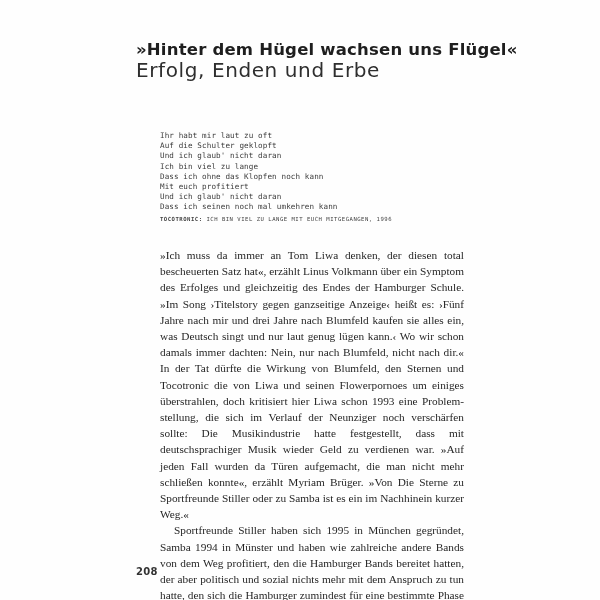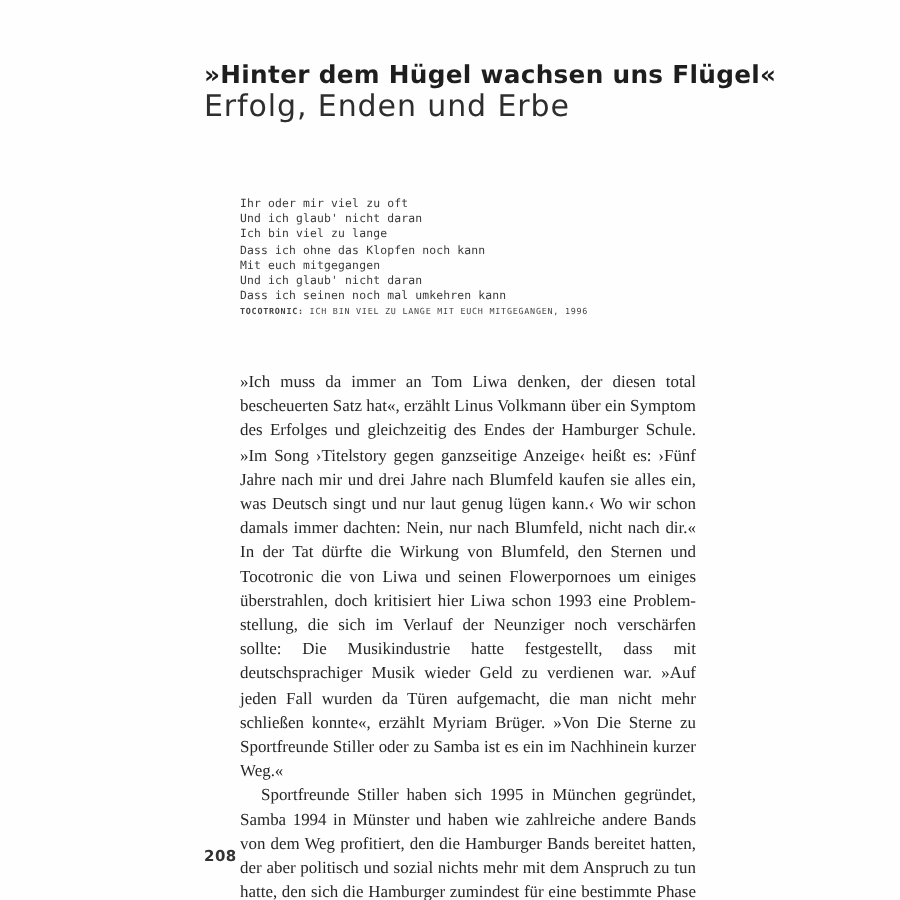--- a/index.html
+++ b/index.html
@@ -97,25 +97,26 @@
 <body>
 
 <div class="page">
 
   <div class="heading">
     <div class="title">»Hinter dem Hügel wachsen uns Flügel«</div>
     <div class="subtitle">Erfolg, Enden und Erbe</div>
   </div>
 
   <div class="lyrics">
-    <div class="lyric-line">Ihr oder mir viel zu oft</div>
+    <div class="lyric-line">Ihr habt mir laut zu oft</div>
+    <div class="lyric-line">Auf die Schulter geklopft</div>
     <div class="lyric-line">Und ich glaub' nicht daran</div>
     <div class="lyric-line">Ich bin viel zu lange</div>
     <div class="lyric-line">Dass ich ohne das Klopfen noch kann</div>
-    <div class="lyric-line">Mit euch mitgegangen</div>
+    <div class="lyric-line">Mit euch profitiert</div>
     <div class="lyric-line">Und ich glaub' nicht daran</div>
     <div class="lyric-line">Dass ich seinen noch mal umkehren kann</div>
     <div class="lyric-source"><span class="band">TOCOTRONIC:</span><span> ICH BIN VIEL ZU LANGE MIT EUCH MITGEGANGEN, 1996</span></div>
   </div>
 
   <div class="body-text">
     <p>»Ich muss da immer an Tom Liwa denken, der diesen total bescheuerten Satz hat«, erzählt Linus Volkmann über ein Symptom des Erfolges und gleichzeitig des Endes der Hamburger Schule. »Im Song ›Titelstory gegen ganzseitige Anzeige‹ heißt es: ›Fünf Jahre nach mir und drei Jahre nach Blumfeld kaufen sie alles ein, was Deutsch singt und nur laut genug lügen kann.‹ Wo wir schon damals immer dachten: Nein, nur nach Blumfeld, nicht nach dir.« In der Tat dürfte die Wirkung von Blumfeld, den Sternen und Tocotronic die von Liwa und seinen Flowerpornoes um einiges überstrahlen, doch kritisiert hier Liwa schon 1993 eine Problem­stellung, die sich im Verlauf der Neunziger noch verschärfen sollte: Die Musikindustrie hatte festgestellt, dass mit deutschsprachiger Musik wie­der Geld zu verdienen war. »Auf jeden Fall wurden da Türen aufgemacht, die man nicht mehr schließen konnte«, erzählt Myriam Brüger. »Von Die Sterne zu Sportfreunde Stiller oder zu Samba ist es ein im Nachhinein kurzer Weg.«</p>
     <p>Sportfreunde Stiller haben sich 1995 in München gegründet, Samba 1994 in Münster und haben wie zahlreiche andere Bands von dem Weg profitiert, den die Hamburger Bands bereitet hatten, der aber politisch und sozial nichts mehr mit dem Anspruch zu tun hatte, den sich die Hamburger zumindest für eine bestimmte Phase gegeben hatten. »Als sozialer Vollzug war die Hamburger Schule ein (Über-)Lebensraum, der Jobs (bei den Labels oder in Kneipen wie dem Golden Pudel Club), offene</p>
   </div>
 

